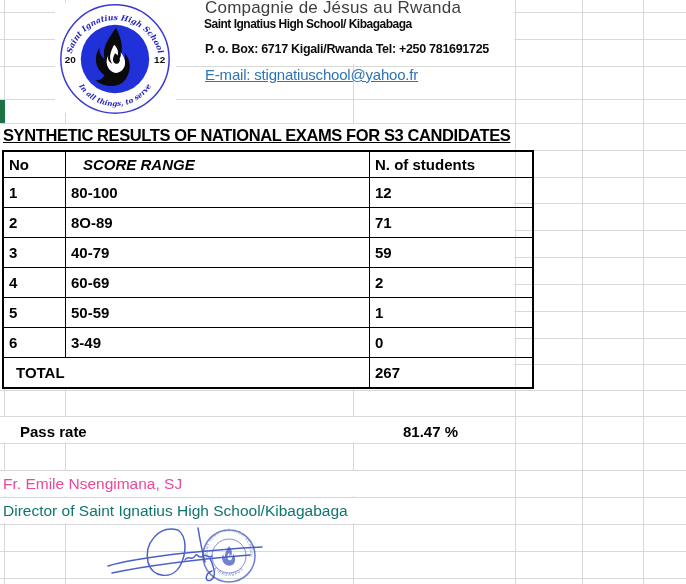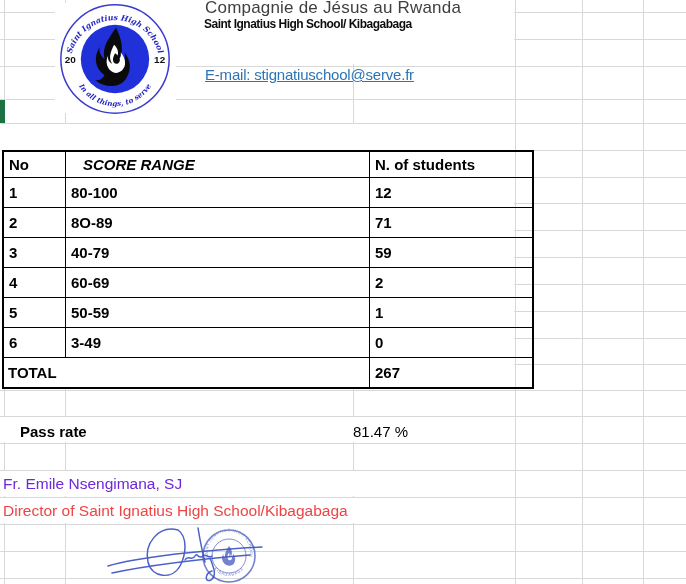--- a/index.html
+++ b/index.html
@@ -30,24 +30,24 @@
   .results .c1{width:56px;}
   .results .c2{width:286px;font-style:italic;}
   .results .c3{width:157px;}
   .results tr{height:30px;}
   .results tr.hdr{height:26px;}
   .results tr.total{height:31px;}
   .results th.score{padding-left:17px;}
 
   .pass-label{position:absolute;left:20px;top:420px;height:23px;line-height:23px;font-size:15px;font-weight:bold;text-align:right;}
   .pass-value{position:absolute;left:353px;top:420px;width:155px;height:23px;line-height:23px;
-    font-size:15px;font-weight:normal;text-align:left;}
-
-  .sign-name{position:absolute;left:3px;top:470px;height:27px;line-height:27px;font-size:15.5px;color:#6d28d9;}
-  .sign-title{position:absolute;left:3px;top:497px;height:27px;line-height:27px;font-size:15.5px;color:#ef4444;}
+    font-size:15px;font-weight:bold;text-align:center;}
+
+  .sign-name{position:absolute;left:3px;top:470px;height:27px;line-height:27px;font-size:15.5px;color:#ec4899;}
+  .sign-title{position:absolute;left:3px;top:497px;height:27px;line-height:27px;font-size:15.5px;color:#0f766e;}
 
   .signature-wrap{position:absolute;left:100px;top:518px;width:190px;height:66px;}
 </style>
 </head>
 <body>
 
 <div class="sheet">
 
   <div id="gridlayer">
       <div class="gridline" style="left: 4px; top: 0px; width: 1px; height: 584px;"></div>
@@ -108,22 +108,24 @@
       <g>
         <path fill="#0a0a0a" d="M61 27 C 53 39,46 47,49 60 C 44 56,43 51,44 47 C 37 58,39 70,49 77 C 47 81,43 83,39 82 C 49 91,66 91,72 80 C 78 70,76 61,70 53 C 72 61,68 66,64 64 C 70 51,67 38,61 27 Z"></path>
         <path fill="#ffffff" d="M59 45 C 55 53,53 59,57 65 C 53 63,52 59,53 56 C 49 63,52 71,58 74 C 63 76,68 73,70 68 C 72 62,69 57,66 53 C 67 59,64 61,62 59 C 65 52,62 48,59 45 Z"></path>
         <path fill="#0a0a0a" d="M60 54 C 58 58,57 61,59 64 C 61 66,64 65,65 62 C 66 59,63 56,60 54 Z"></path>
       </g>
     </svg>
   </div>
 
   <div class="hdr-org">Compagnie de Jésus au Rwanda</div>
   <div class="hdr-school">Saint Ignatius High School/ Kibagabaga</div>
-  <div class="hdr-mail">E-mail: stignatiuschool@serve.fr</div>
-
+  <div class="hdr-box">P. o. Box: 6717 Kigali/Rwanda Tel: +250 781691725</div>
+  <div class="hdr-mail">E-mail: stignatiuschool@yahoo.fr</div>
+
+  <div class="doc-title">SYNTHETIC RESULTS OF NATIONAL EXAMS FOR S3 CANDIDATES</div>
 
   <table class="results">
     <tbody>
         <tr class="hdr">
       <th class="c1">No</th>
       <th class="c2 score">SCORE RANGE</th>
       <th class="c3">N. of students</th>
     </tr>
     <tr>
       <td>1</td>
@@ -149,21 +151,21 @@
       <td>5</td>
       <td>50-59</td>
       <td>1</td>
     </tr>
     <tr>
       <td>6</td>
       <td>3-49</td>
       <td>0</td>
     </tr>
     <tr class="total">
-      <td colspan="2" style="padding-left:4px;">TOTAL</td>
+      <td colspan="2" style="padding-left:12px;">TOTAL</td>
       <td>267</td>
     </tr>
   </tbody>
     </table>
 
   <div class="pass-label">Pass rate</div>
   <div class="pass-value">81.47 %</div>
 
   <div class="sign-name">Fr. Emile Nsengimana, SJ</div>
   <div class="sign-title">Director of Saint Ignatius High School/Kibagabaga</div>

